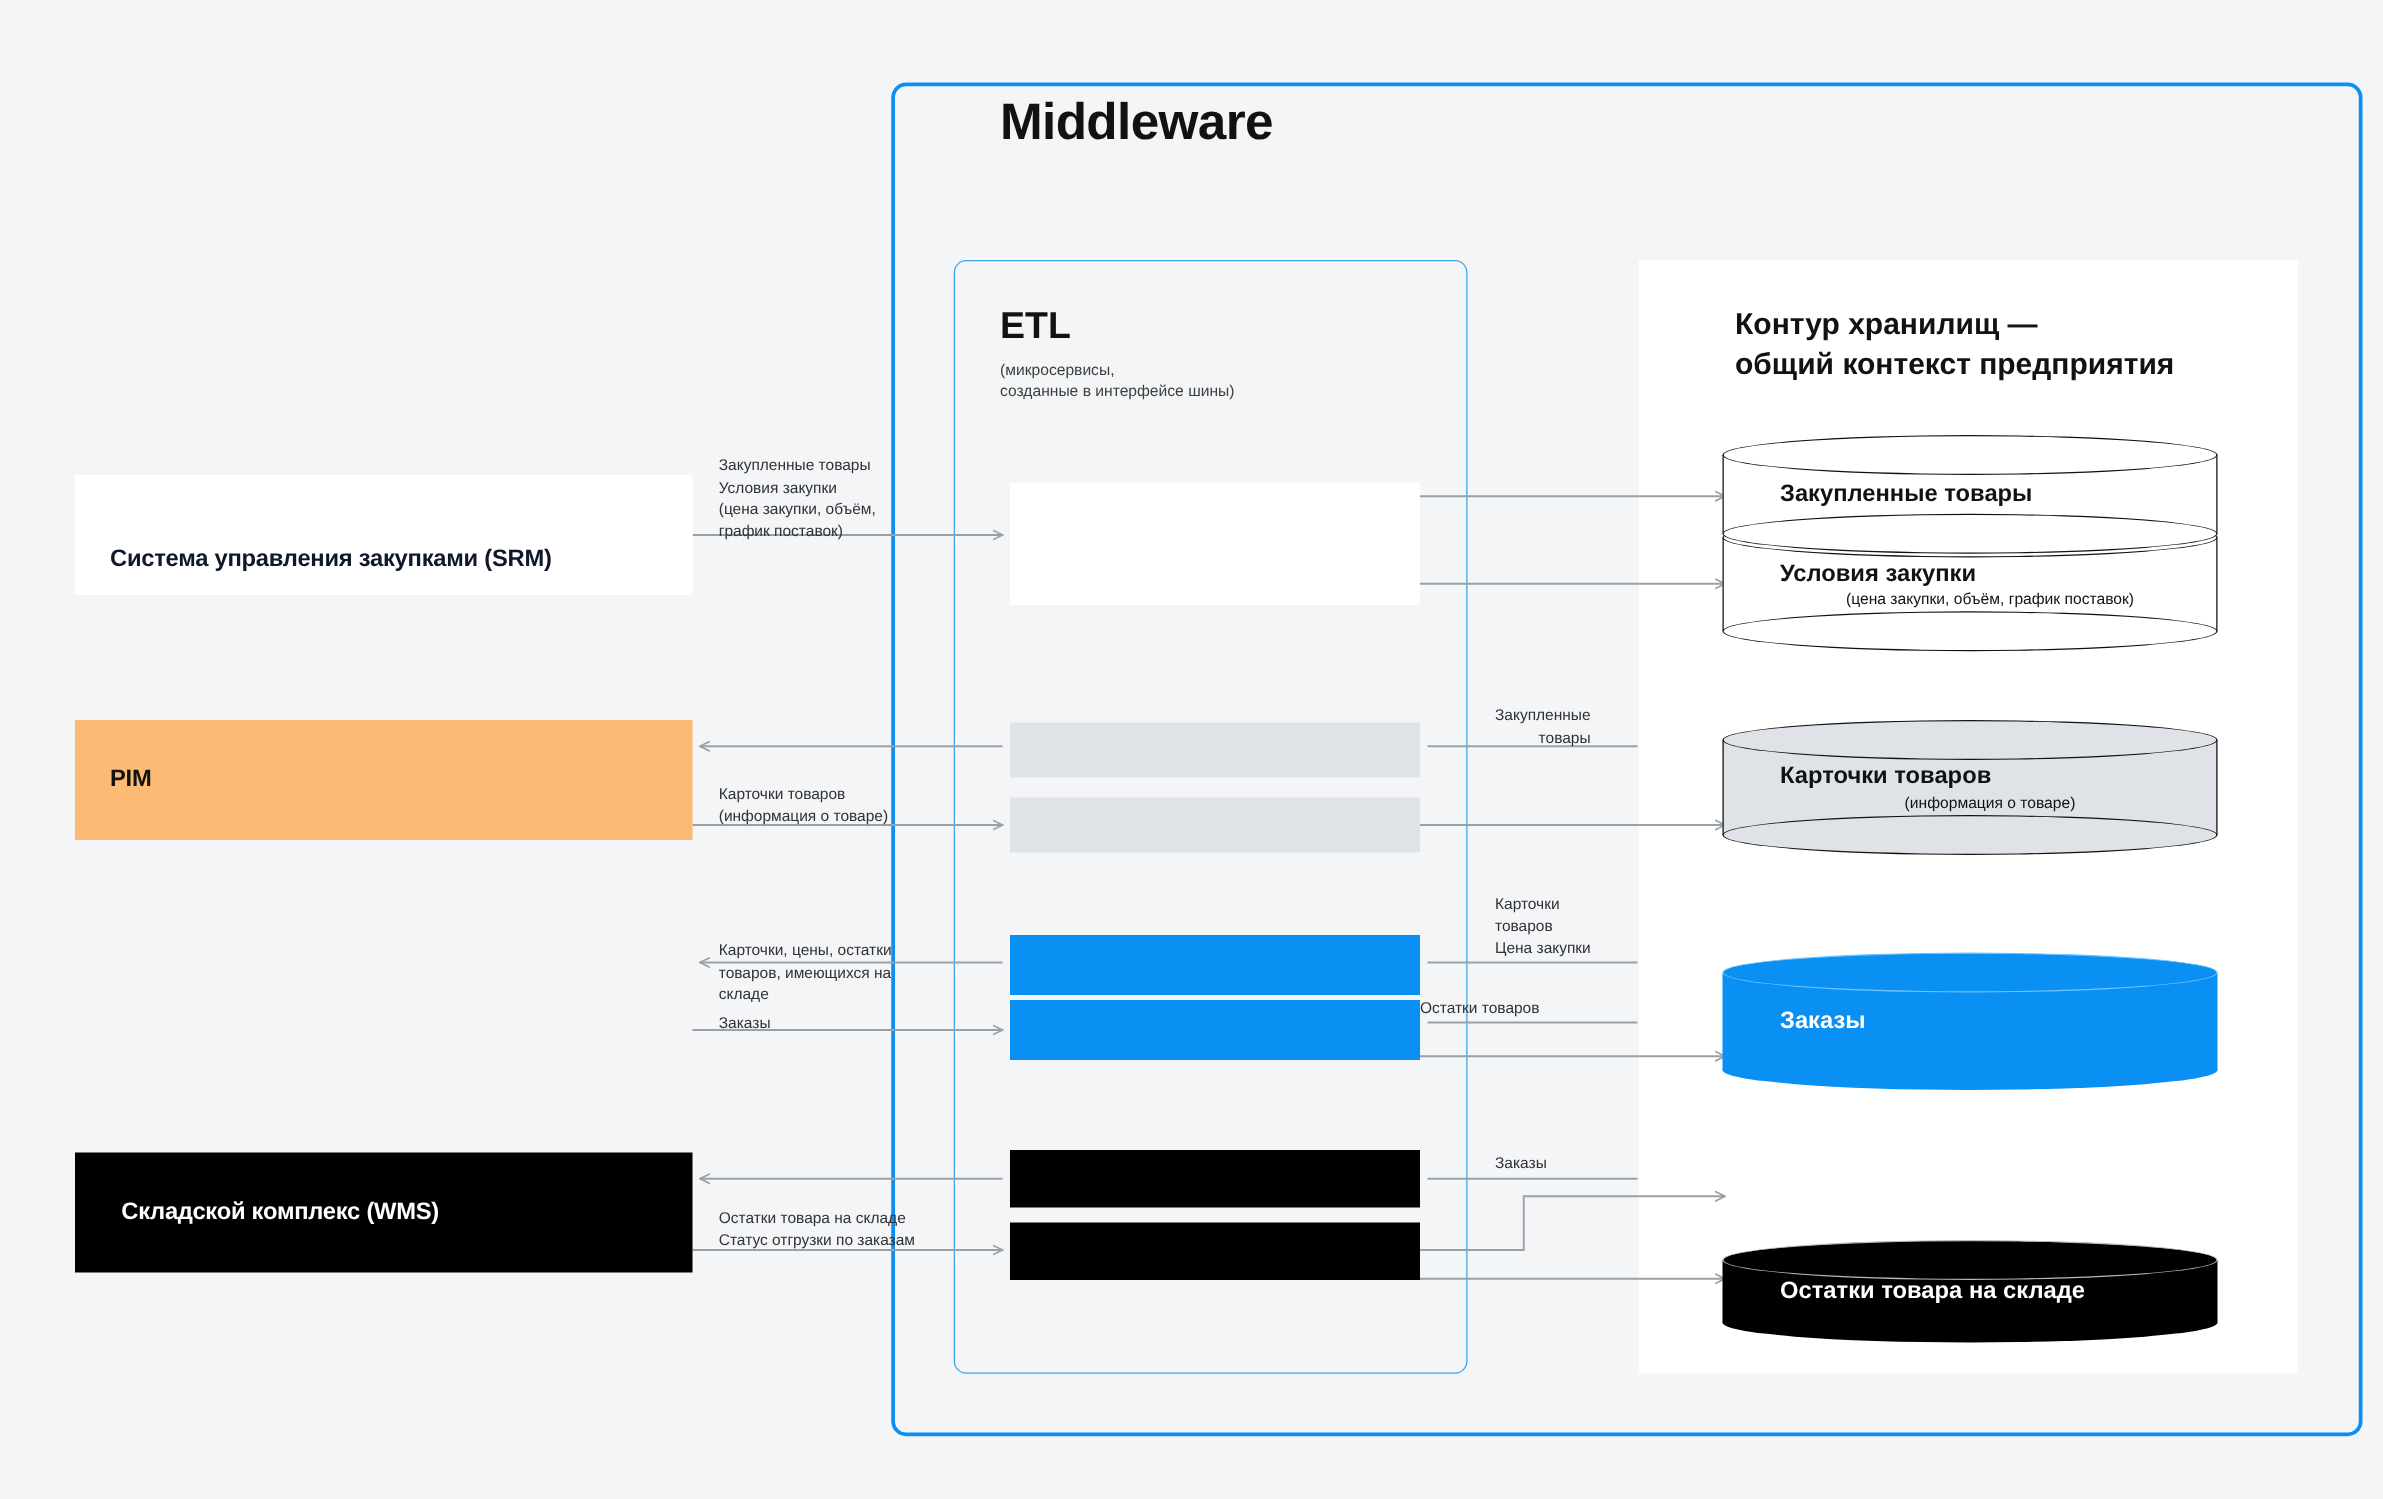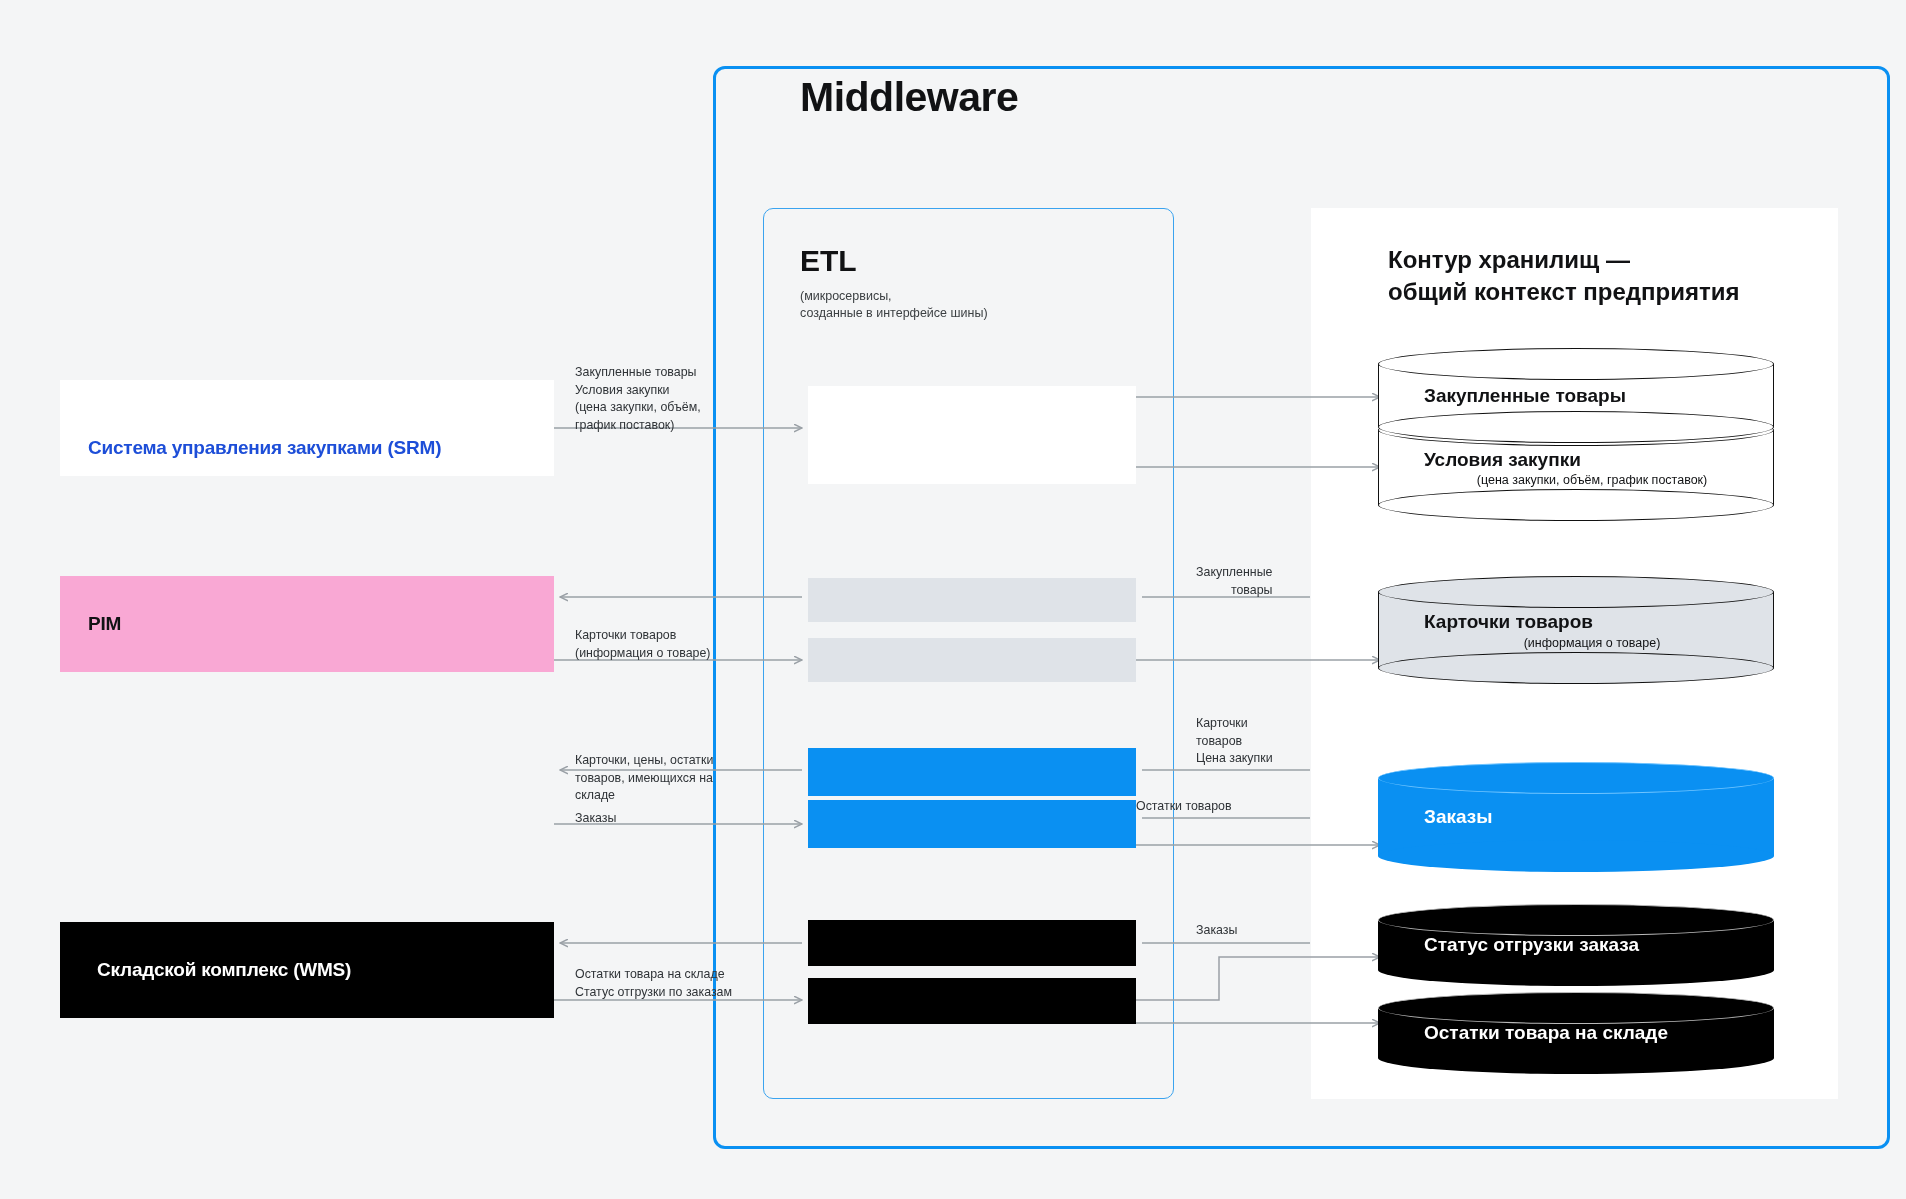--- a/index.html
+++ b/index.html
@@ -64,22 +64,22 @@
   
   .sys-box{
     position:absolute;left:60px;width:494px;height:96px;
     display:flex;align-items:center;
     box-sizing:border-box;
   }
   .sys-label{
     padding-left:28px;font-size:19px;font-weight:700;letter-spacing:-0.2px;
   }
   .sys-srm{top:380px;background:#ffffff;}
-  .sys-srm .sys-label{color:#1d4ed8;margin-top:40px;}
-  .sys-pim{top:576px;background:#f9a8d4;}
+  .sys-srm .sys-label{color:#0f172a;margin-top:40px;}
+  .sys-pim{top:576px;background:#fdba74;}
   .sys-pim .sys-label{color:#111214;}
   .sys-eshop{top:750px;background:#0a90f2;}
   .sys-eshop .sys-label{color:#ffffff;}
   .sys-wms{top:922px;background:#000000;}
   .sys-wms .sys-label{color:#ffffff;padding-left:37px;}
 
   
   .etl-block{position:absolute;left:808px;width:328px;}
   .eb-srm   {top:386px;height:98px;background:#ffffff;}
   .eb-pim1  {top:578px;height:44px;background:#dfe3e8;}
@@ -274,28 +274,20 @@
 
   <div class="cyl style-blue" style="left:1378px;top:762px;width:396px;height:110px;">
     <div class="bottom"></div>
     <div class="body"></div>
     <div class="top"></div>
     <div class="cyl-text">
       <div class="cyl-title">Заказы</div>
     </div>
   </div>
 
-  <div class="cyl style-black" style="left:1378px;top:904px;width:396px;height:82px;">
-    <div class="bottom"></div>
-    <div class="body"></div>
-    <div class="top"></div>
-    <div class="cyl-text">
-      <div class="cyl-title">Статус отгрузки заказа</div>
-    </div>
-  </div>
 
   <div class="cyl style-black" style="left:1378px;top:992px;width:396px;height:82px;">
     <div class="bottom"></div>
     <div class="body"></div>
     <div class="top"></div>
     <div class="cyl-text">
       <div class="cyl-title">Остатки товара на складе</div>
     </div>
   </div>
 

